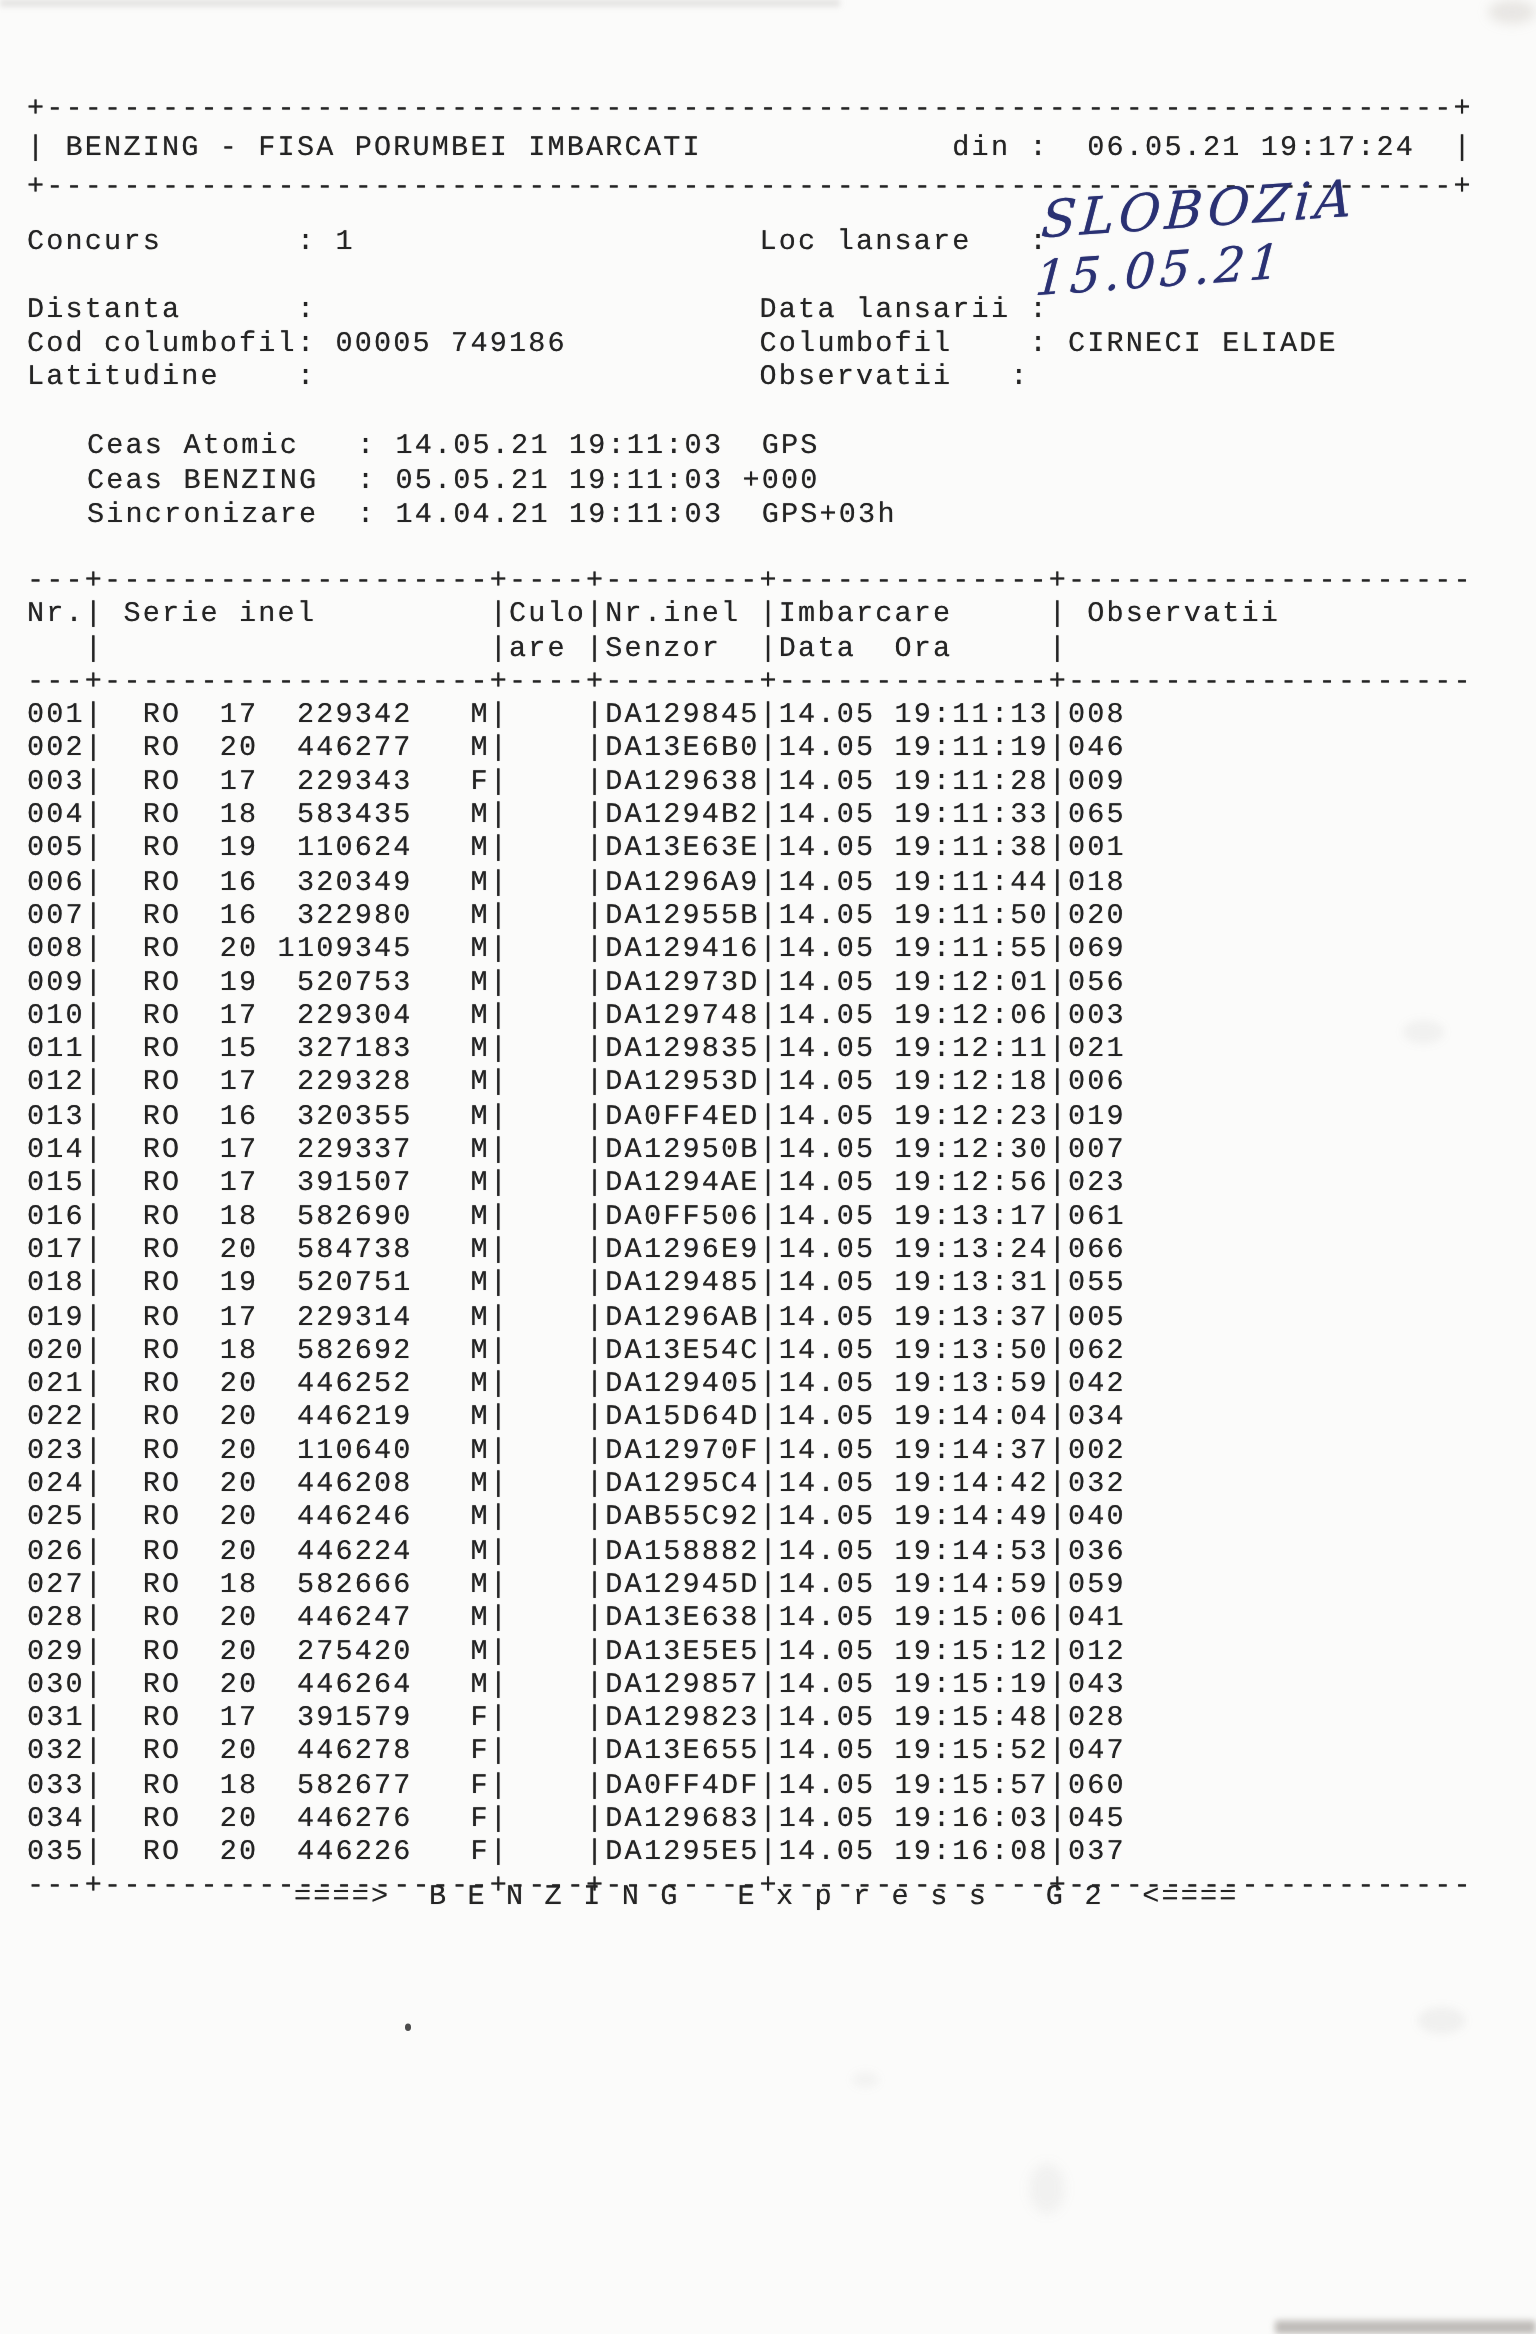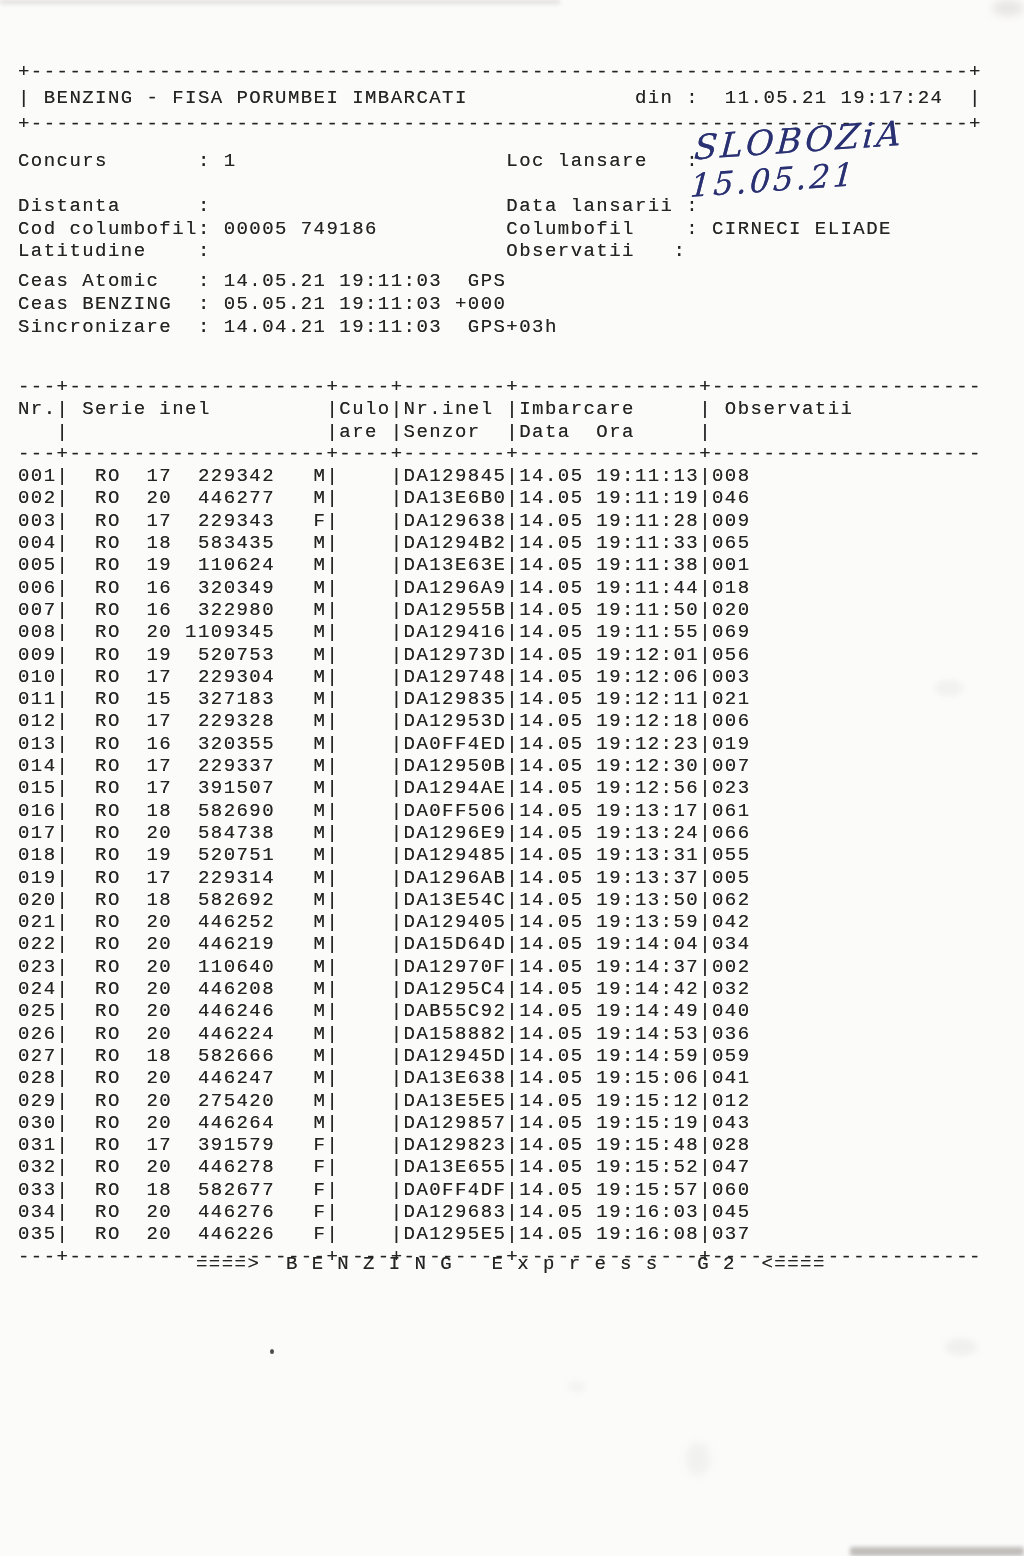--- a/index.html
+++ b/index.html
@@ -10,21 +10,21 @@
   }
   .mono{
     position:absolute;left:18px;
     font-family:"Liberation Mono","DejaVu Sans Mono",monospace;
     font-size:19px;letter-spacing:1.45px;white-space:pre;
     color:#242424;text-shadow:0 0 .5px rgba(25,25,25,.6);
   }
   .mono span{display:block;}
   #headerBox{top:40px;line-height:26px;}
   #infoBlock{top:131px;line-height:22.6px;}
-  #clockBlock{top:251px;line-height:23px;}
+  #clockBlock{top:267px;line-height:23px;margin-left:40px;}
   #tableBlock{top:357px;line-height:22.3px;}
   #footerLine{
     position:absolute;left:196px;top:1253px;white-space:pre;
     font-size:19px;letter-spacing:1.45px;color:#242424;
     text-shadow:0 0 .5px rgba(25,25,25,.6);
     text-align:right;
   }
   .hand{
     position:absolute;
     font-family:"DejaVu Serif","Liberation Serif",serif;
@@ -49,21 +49,21 @@
 
 <div class="smudge s1"></div>
 <div class="smudge s2"></div>
 <div class="smudge s3"></div>
 <div class="smudge s4"></div>
 <div class="smudge s5"></div>
 <div class="smudge s6"></div>
 <div class="smudge s7"></div>
 <div class="smudge s8"></div>
 
-<pre class="mono" id="headerBox"><span>+-------------------------------------------------------------------------+</span><span>| BENZING - FISA PORUMBEI IMBARCATI             din :  11.05.21 19:17:24  |</span><span>+-------------------------------------------------------------------------+</span></pre>
+<pre class="mono" id="headerBox"><span>+-------------------------------------------------------------------------+</span><span>| BENZING - FISA PORUMBEI IMBARCATI             din :  06.05.21 19:17:24  |</span><span>+-------------------------------------------------------------------------+</span></pre>
 
 <pre class="mono" id="infoBlock"><span>Concurs       : 1                     Loc lansare   :</span><span>                                      </span><span>Distanta      :                       Data lansarii :</span><span>Cod columbofil: 00005 749186          Columbofil    : CIRNECI ELIADE</span><span>Latitudine    :                       Observatii   :</span></pre>
 
 <pre class="mono" id="clockBlock"><span>Ceas Atomic   : 14.05.21 19:11:03  GPS</span><span>Ceas BENZING  : 05.05.21 19:11:03 +000</span><span>Sincronizare  : 14.04.21 19:11:03  GPS+03h</span></pre>
 
 <pre class="mono" id="tableBlock"><span>---+--------------------+----+--------+--------------+---------------------</span><span>Nr.| Serie inel         |Culo|Nr.inel |Imbarcare     | Observatii</span><span>   |                    |are |Senzor  |Data  Ora     |</span><span>---+--------------------+----+--------+--------------+---------------------</span><span>001|  RO  17  229342   M|    |DA129845|14.05 19:11:13|008</span><span>002|  RO  20  446277   M|    |DA13E6B0|14.05 19:11:19|046</span><span>003|  RO  17  229343   F|    |DA129638|14.05 19:11:28|009</span><span>004|  RO  18  583435   M|    |DA1294B2|14.05 19:11:33|065</span><span>005|  RO  19  110624   M|    |DA13E63E|14.05 19:11:38|001</span><span>006|  RO  16  320349   M|    |DA1296A9|14.05 19:11:44|018</span><span>007|  RO  16  322980   M|    |DA12955B|14.05 19:11:50|020</span><span>008|  RO  20 1109345   M|    |DA129416|14.05 19:11:55|069</span><span>009|  RO  19  520753   M|    |DA12973D|14.05 19:12:01|056</span><span>010|  RO  17  229304   M|    |DA129748|14.05 19:12:06|003</span><span>011|  RO  15  327183   M|    |DA129835|14.05 19:12:11|021</span><span>012|  RO  17  229328   M|    |DA12953D|14.05 19:12:18|006</span><span>013|  RO  16  320355   M|    |DA0FF4ED|14.05 19:12:23|019</span><span>014|  RO  17  229337   M|    |DA12950B|14.05 19:12:30|007</span><span>015|  RO  17  391507   M|    |DA1294AE|14.05 19:12:56|023</span><span>016|  RO  18  582690   M|    |DA0FF506|14.05 19:13:17|061</span><span>017|  RO  20  584738   M|    |DA1296E9|14.05 19:13:24|066</span><span>018|  RO  19  520751   M|    |DA129485|14.05 19:13:31|055</span><span>019|  RO  17  229314   M|    |DA1296AB|14.05 19:13:37|005</span><span>020|  RO  18  582692   M|    |DA13E54C|14.05 19:13:50|062</span><span>021|  RO  20  446252   M|    |DA129405|14.05 19:13:59|042</span><span>022|  RO  20  446219   M|    |DA15D64D|14.05 19:14:04|034</span><span>023|  RO  20  110640   M|    |DA12970F|14.05 19:14:37|002</span><span>024|  RO  20  446208   M|    |DA1295C4|14.05 19:14:42|032</span><span>025|  RO  20  446246   M|    |DAB55C92|14.05 19:14:49|040</span><span>026|  RO  20  446224   M|    |DA158882|14.05 19:14:53|036</span><span>027|  RO  18  582666   M|    |DA12945D|14.05 19:14:59|059</span><span>028|  RO  20  446247   M|    |DA13E638|14.05 19:15:06|041</span><span>029|  RO  20  275420   M|    |DA13E5E5|14.05 19:15:12|012</span><span>030|  RO  20  446264   M|    |DA129857|14.05 19:15:19|043</span><span>031|  RO  17  391579   F|    |DA129823|14.05 19:15:48|028</span><span>032|  RO  20  446278   F|    |DA13E655|14.05 19:15:52|047</span><span>033|  RO  18  582677   F|    |DA0FF4DF|14.05 19:15:57|060</span><span>034|  RO  20  446276   F|    |DA129683|14.05 19:16:03|045</span><span>035|  RO  20  446226   F|    |DA1295E5|14.05 19:16:08|037</span><span>---+--------------------+----+--------+--------------+---------------------</span></pre>
 
 <div class="hand" id="handLoc">SLOBOZiA</div>
 <div class="hand" id="handData">15.05.21</div>
 

